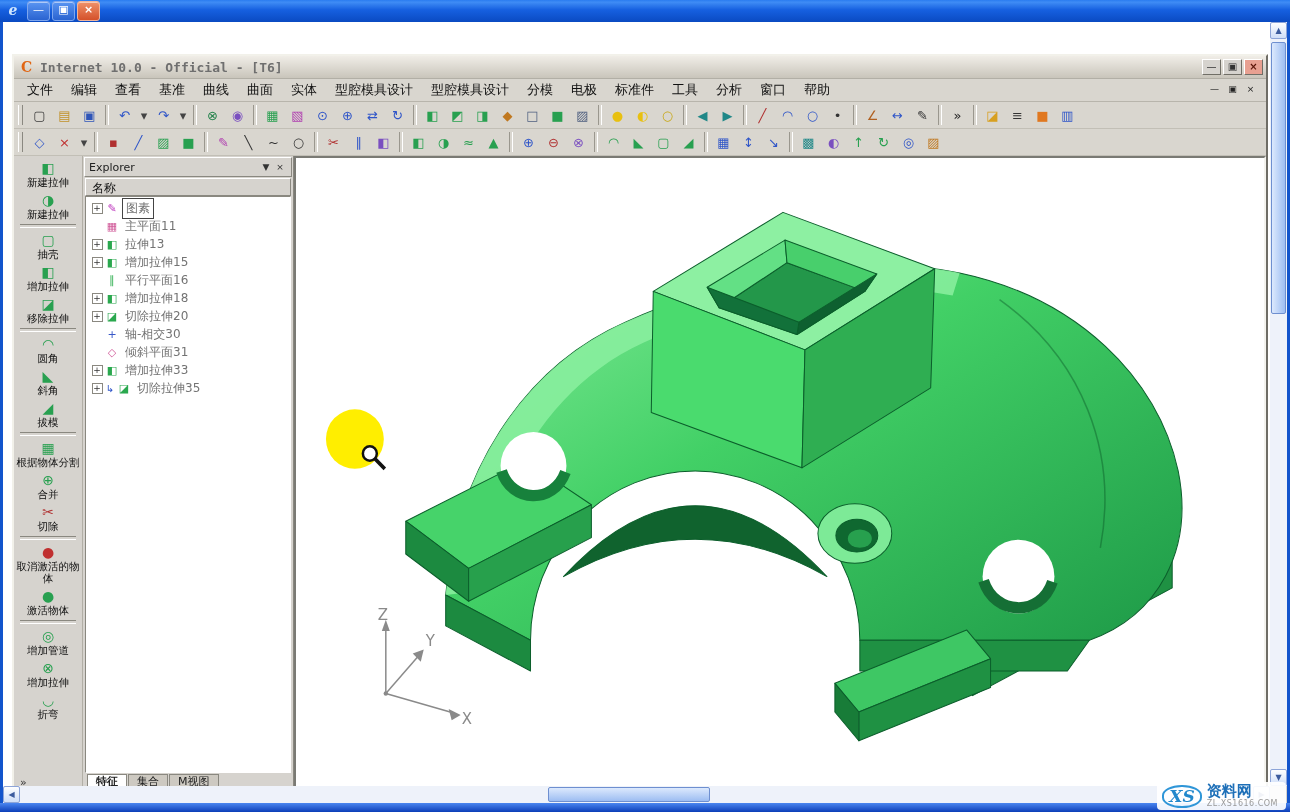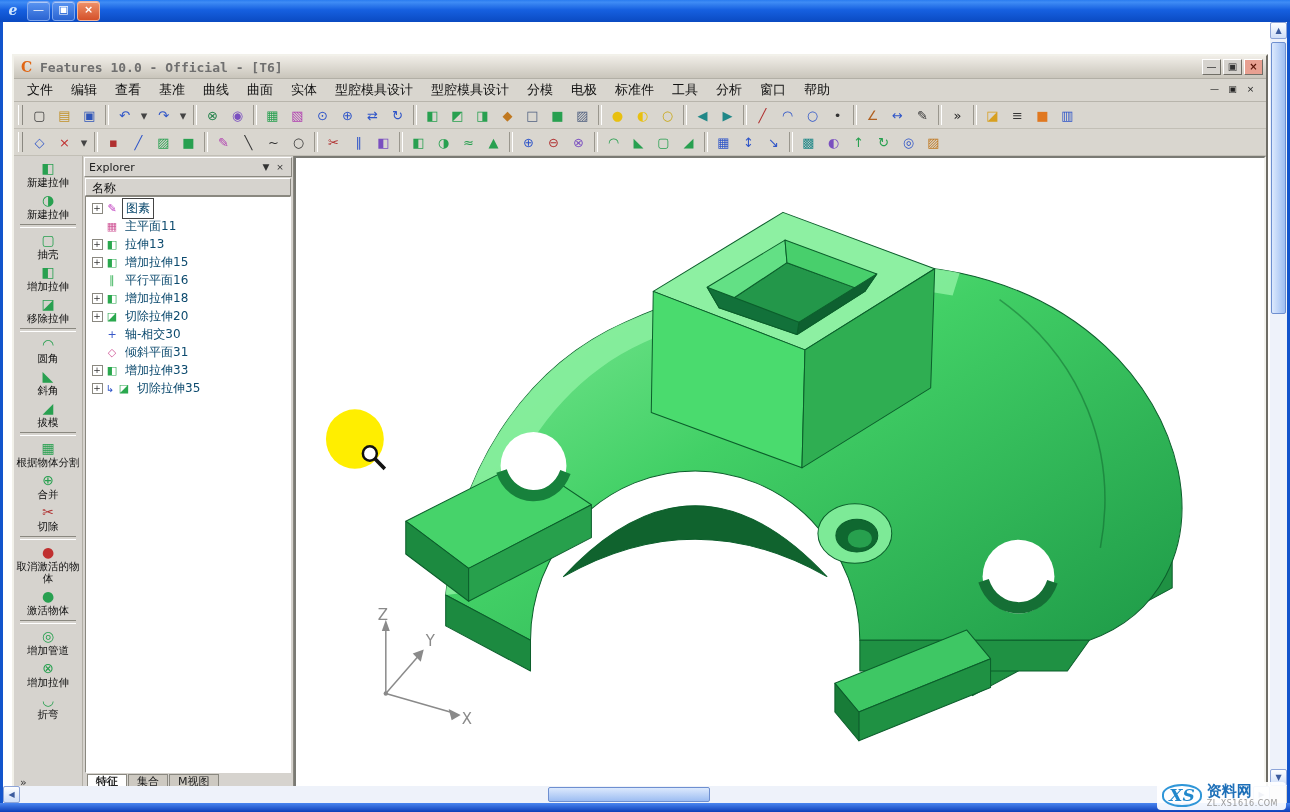--- a/index.html
+++ b/index.html
@@ -83,38 +83,38 @@
   .fp-colhead{height:18px;margin:0 2px;background:#d6d3ce;border:1px solid;border-color:#fff #8a8880 #8a8880 #fff;
     font-size:12px;padding:1px 6px;box-sizing:border-box;color:#111;}
   .fp-tree{flex:1;margin:0 2px;background:#fff;border:1px solid;border-color:#8a8880 #fff #fff #8a8880;
     overflow:hidden;padding:2px 0 0 4px;}
   .tr-row{display:flex;align-items:center;height:18px;font-size:12px;white-space:nowrap;}
   .tr-expslot{width:14px;flex:none;display:flex;align-items:center;justify-content:center;}
   .tr-exp{width:11px;height:11px;border:1px solid #8a8880;background:#fff;font-size:9px;line-height:9px;
     text-align:center;color:#333;box-sizing:border-box;}
   .tr-marker{width:12px;flex:none;font-size:10px;color:#2f55c8;text-align:center;}
   .tr-ico{width:16px;flex:none;font-size:11px;text-align:center;margin-right:2px;}
-  .tr-lab{padding:1px 3px;color:#0c4a6e;}
+  .tr-lab{padding:1px 3px;color:#737373;}
   .tr-lab.sel{border:1px solid #444;background:#fff;}
   .fp-tabs{height:18px;display:flex;align-items:flex-start;padding:1px 4px 0;gap:1px;}
   .fp-tab{border:1px solid #8a8880;padding:0 8px;font-size:11px;height:15px;line-height:14px;background:#cdc9c1;color:#222;}
   .fp-tab.active{background:#fff;font-weight:bold;}
 
   
   .viewport{flex:1;position:relative;background:#fff;border:2px solid;border-color:#7a7a74 #f4f3ee #f4f3ee #7a7a74;
     overflow:hidden;}
   .viewport svg{position:absolute;left:0;top:0;width:100%;height:100%;}
 
   
   .statusbar{height:20px;display:flex;align-items:center;gap:2px;padding:1px 3px;background:#d6d3ce;}
   .sb-cell{border:1px solid;border-color:#8a8880 #fff #fff #8a8880;font-size:12px;height:16px;line-height:15px;
     padding:0 5px;color:#222;white-space:nowrap;overflow:hidden;box-sizing:border-box;}
 
   
-  .watermark{position:absolute;right:4px;bottom:2px;z-index:60;display:flex;align-items:flex-start;gap:5px;
+  .watermark{position:absolute;right:4px;bottom:2px;z-index:60;display:flex;align-items:center;gap:5px;
     background:rgba(255,255,255,.93);padding:2px 8px 2px 5px;border-radius:4px;}
   .wm-xs{font:bold italic 17px "DejaVu Serif",serif;color:#2288cc;border:2px solid #2f96d8;
     border-radius:50% / 46%;padding:0 5px;line-height:19px;}
   .wm-col{display:flex;flex-direction:column;line-height:1;}
   .wm-name{font-size:15px;font-weight:bold;color:#1d6fb8;}
   .wm-url{font-size:8px;color:#999;margin-top:1px;letter-spacing:.5px;}
 </style>
 </head>
 <body>
 
@@ -127,21 +127,21 @@
 <div class="edge-left"></div>
 <div class="edge-right"></div>
 <div class="bottom-bar"></div>
 
 <div class="page">
 
   <div class="app">
 
     <div class="app-titlebar">
       <span class="app-icon">C</span>
-      <span class="app-title">Features 10.0 - Official - [T6]</span>
+      <span class="app-title">Internet 10.0 - Official - [T6]</span>
       <span class="t2-btn">—</span>
       <span class="t2-btn">▣</span>
       <span class="t2-btn close">×</span>
     </div>
 
     <div class="menubar">
       <span id="menu-row" style="display:flex;">
           <span class="menu-item">文件</span>
           <span class="menu-item">编辑</span>
           <span class="menu-item">查看</span>

